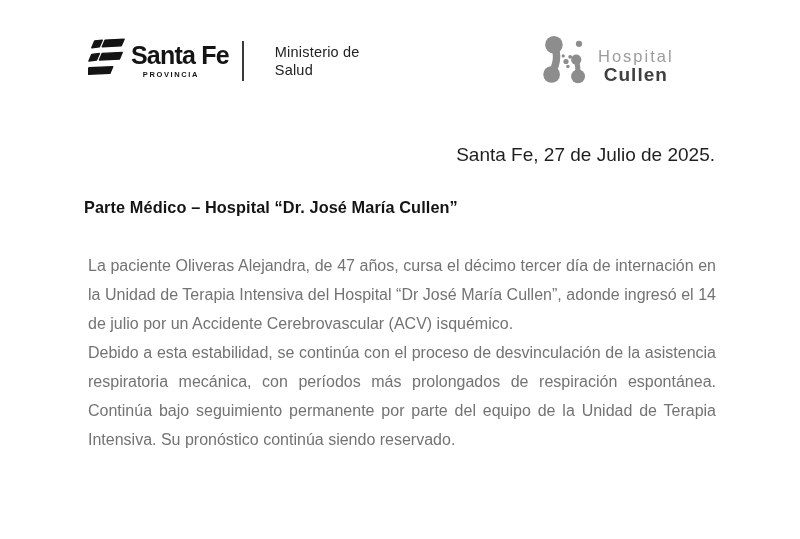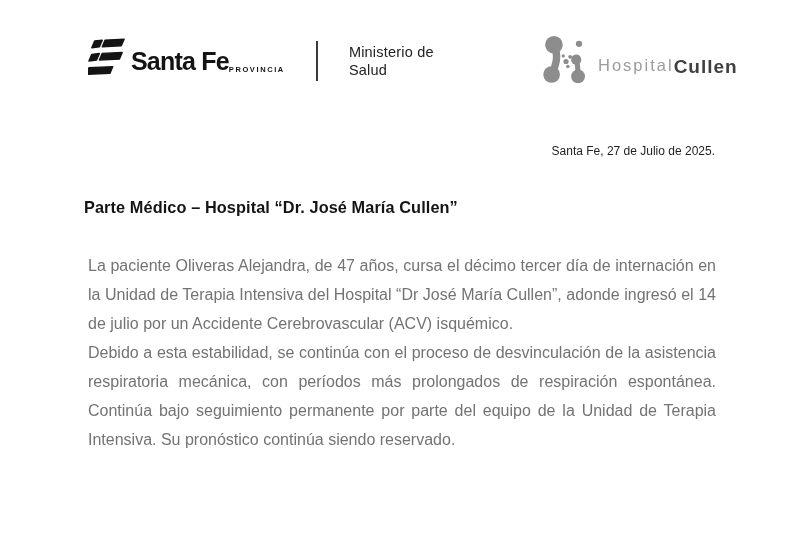--- a/index.html
+++ b/index.html
@@ -14,21 +14,21 @@
   }
   .page { position: absolute; inset: 0; background: #fff; }
 
   
   .header-left {
     position: absolute;
     left: 88px; top: 38px;
     display: flex; align-items: center;
   }
   .sf-icon { width: 38px; height: 46px; margin-right: 5px; }
-  .sf-wordmark { display: flex; flex-direction: row; align-items: flex-end; }
+  .sf-wordmark { display: flex; flex-direction: column; align-items: center; }
   .sf-name {
     font-size: 25px; font-weight: bold; letter-spacing: -0.8px;
     color: #141414; line-height: 25px;
   }
   .sf-sub {
     font-size: 7.5px; font-weight: bold; letter-spacing: 1.6px;
     color: #141414; margin-top: 2px; margin-right: 18px;
   }
   .header-divider {
     width: 2px; height: 40px; background: #3a3a3a;
@@ -39,35 +39,35 @@
     letter-spacing: 0.2px;
     margin-left: 16px;
   }
 
   .header-right {
     position: absolute;
     left: 540px; top: 33px;
     display: flex; align-items: center;
   }
   .cullen-icon { width: 52px; height: 57px; margin-right: 6px; }
-  .cullen-wordmark { display: flex; padding-top: 10px; }
+  .cullen-wordmark { display: flex; flex-direction: column; padding-top: 10px; align-items: center; }
   .cullen-line1 {
     font-size: 16.5px; color: #9c9c9c; letter-spacing: 2px;
     line-height: 17px; font-weight: normal;
   }
   .cullen-line2 {
     font-size: 19px; color: #404040; letter-spacing: 1px;
     font-weight: bold; line-height: 20px;
   }
 
   
   .date-line {
     position: absolute;
     right: 85px; top: 144px;
-    font-size: 12px; color: #1f1f1f;
+    font-size: 19px; color: #1f1f1f;
   }
   .doc-title {
     position: absolute;
     left: 84px; top: 198px;
     font-size: 16.3px; font-weight: bold; color: #141414;
     letter-spacing: 0.1px;
   }
   .doc-body {
     position: absolute;
     left: 88px; top: 251px;

